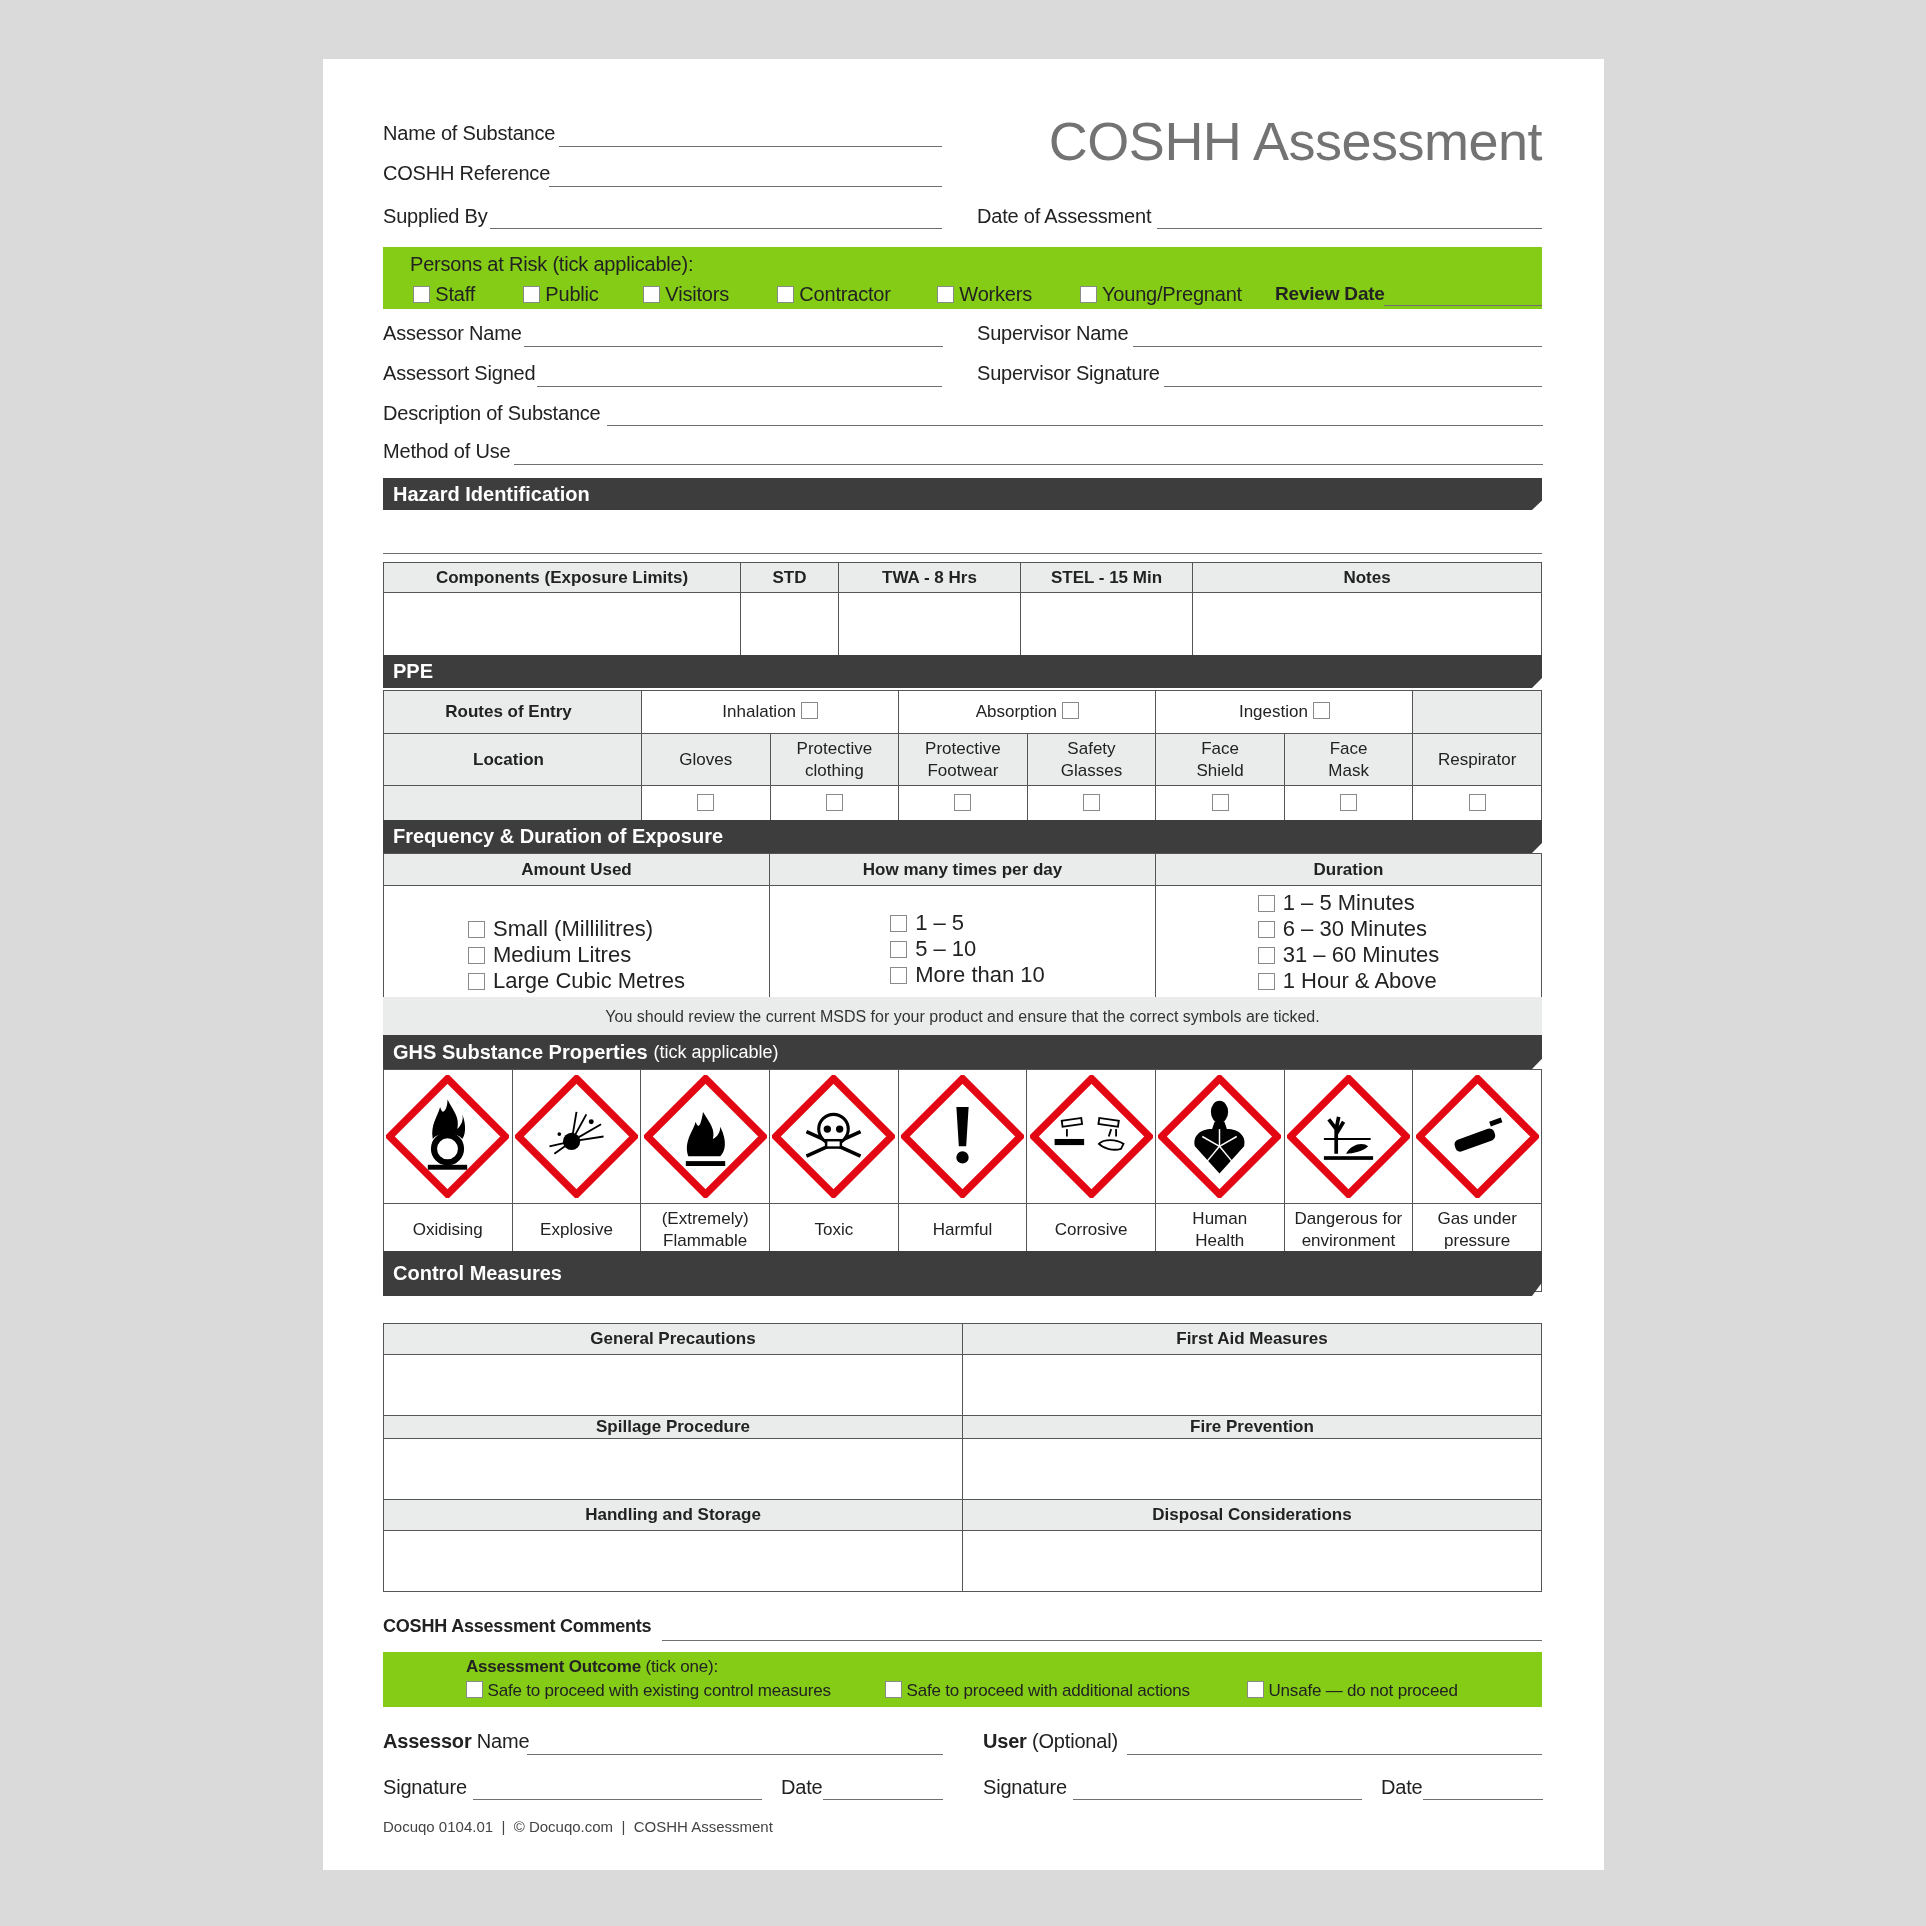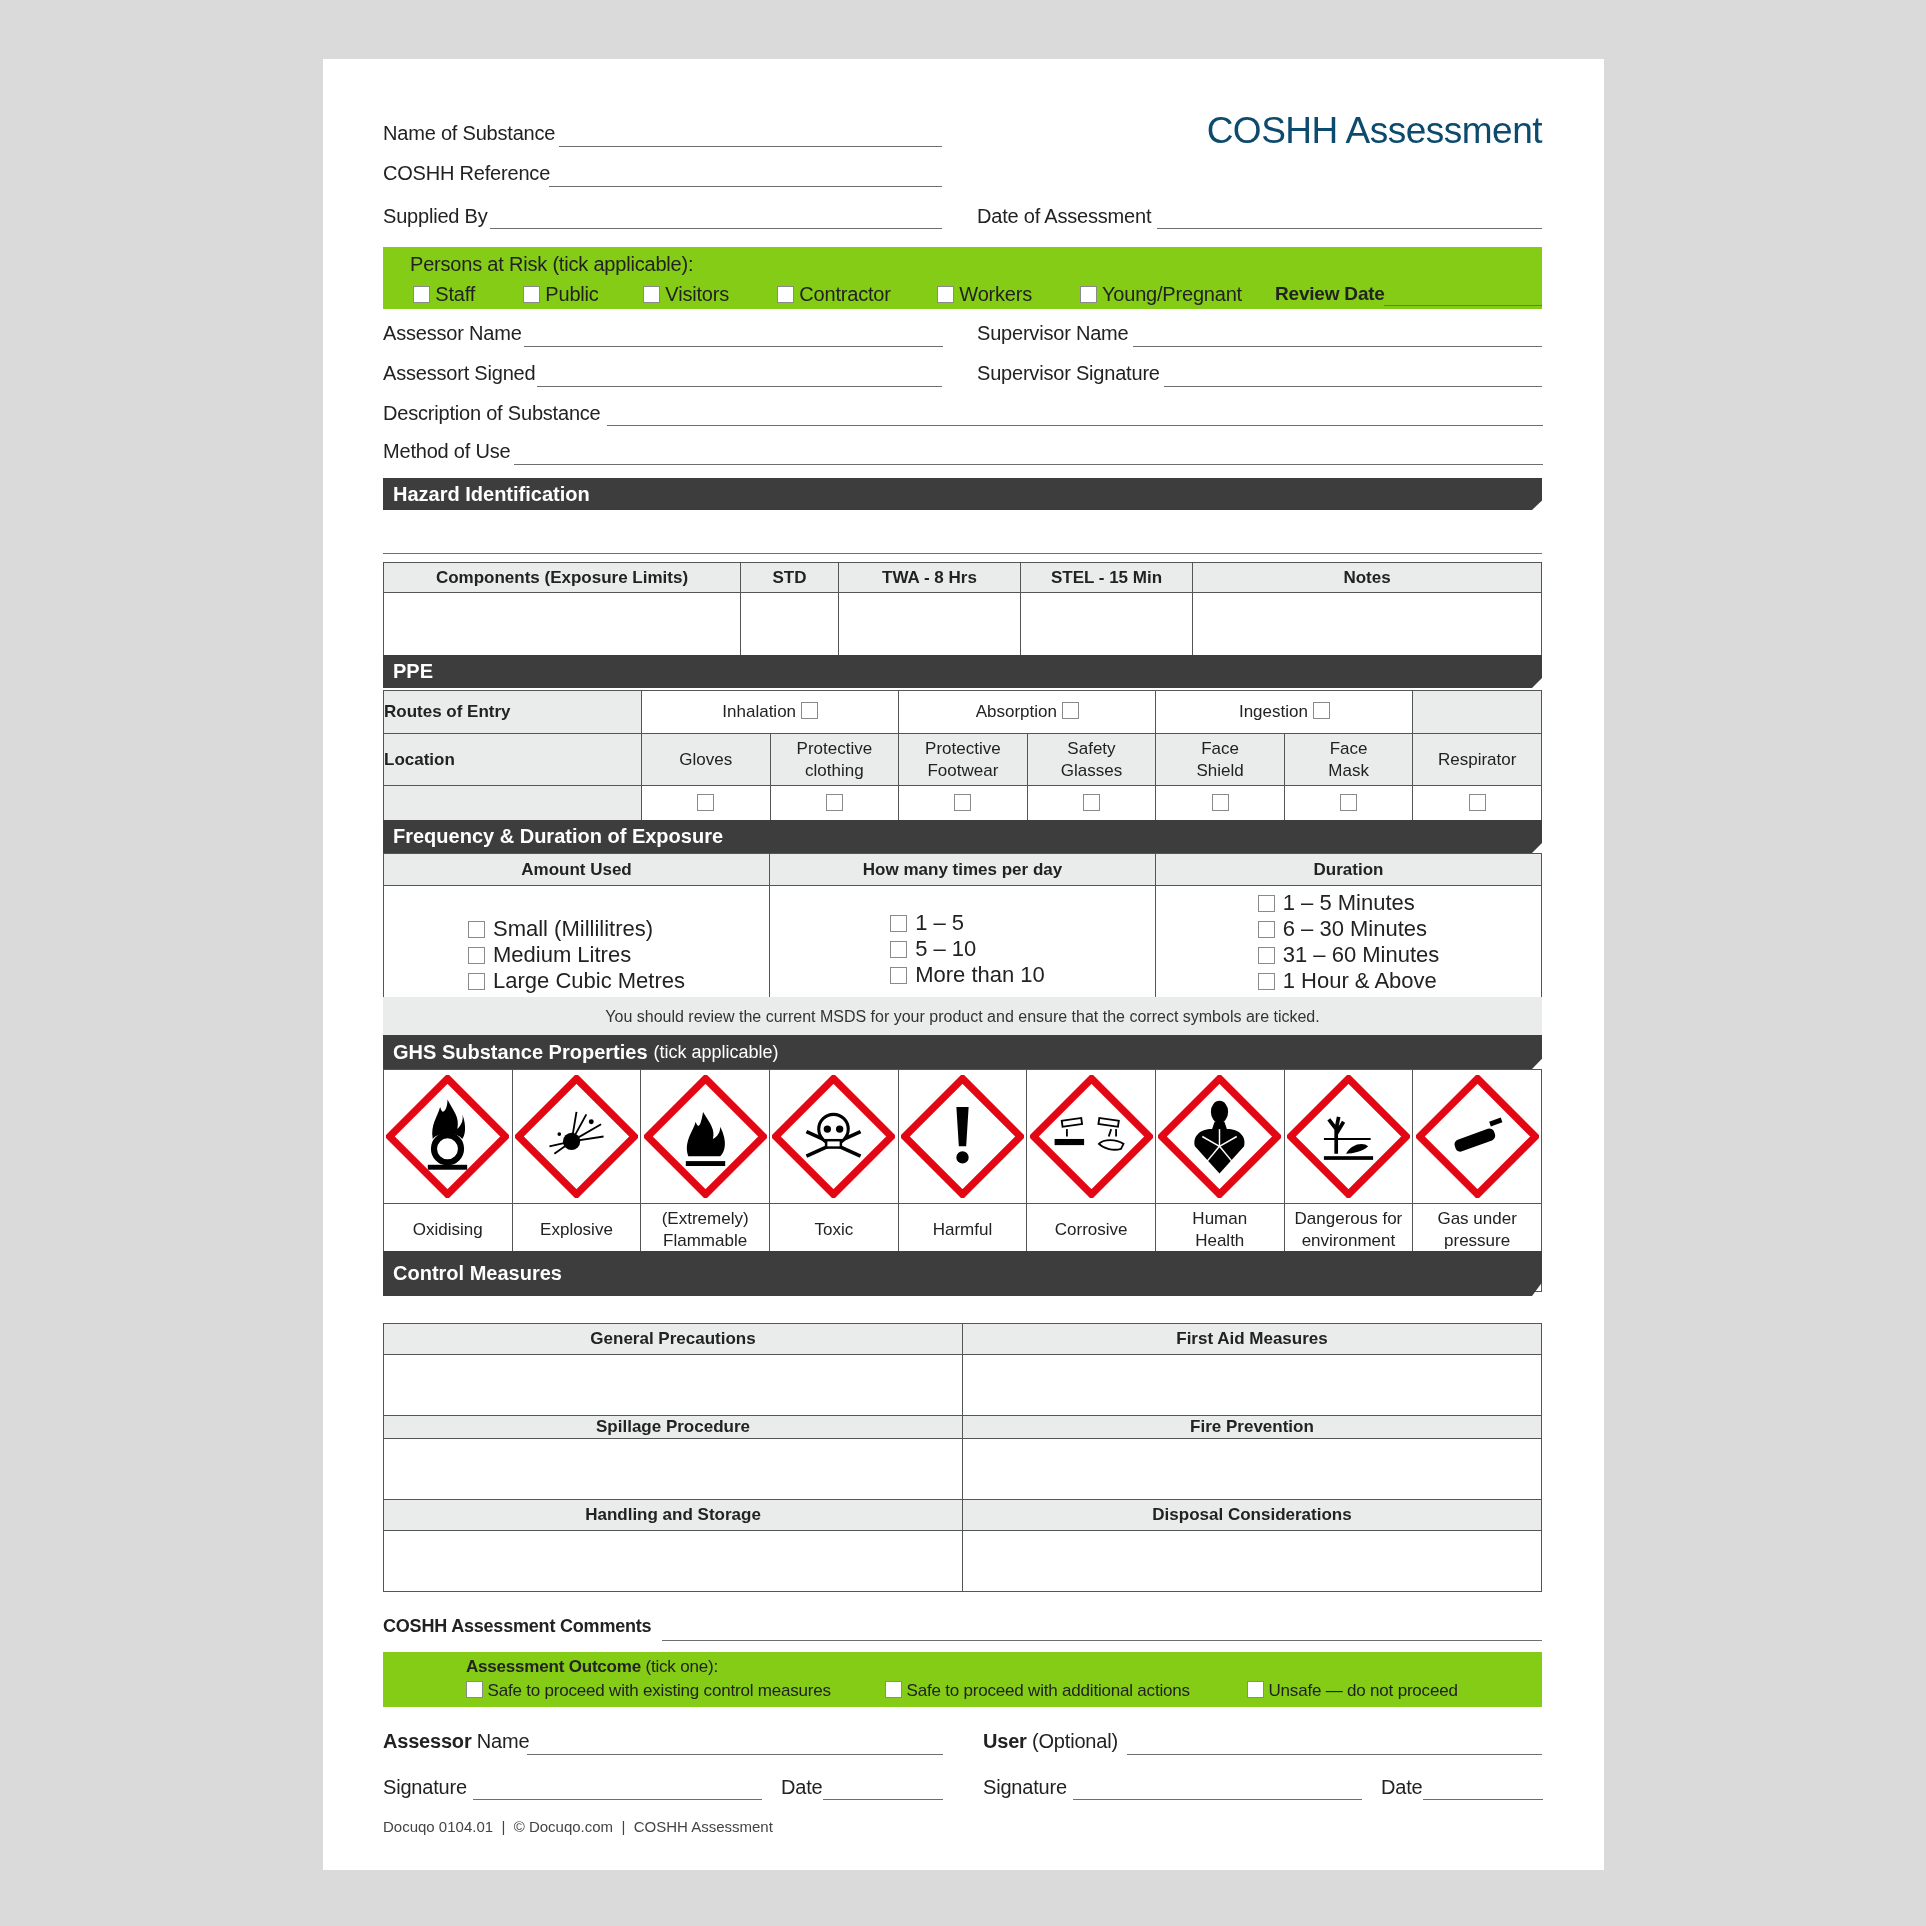--- a/index.html
+++ b/index.html
@@ -2,30 +2,30 @@
 <html><head>
 <meta charset="utf-8">
 <style>
 *{box-sizing:border-box;margin:0;padding:0}
 html,body{width:1927px;height:1927px;background:#dadada;overflow:hidden}
 body{font-family:"Liberation Sans","DejaVu Sans",sans-serif;color:#222;position:relative}
 .page{position:absolute;left:323px;top:59px;width:1281px;height:1811px;background:#fff}
 .abs{position:absolute}
 .lbl{position:absolute;font-size:20px;color:#222;white-space:nowrap;letter-spacing:-0.2px}
 .line{position:absolute;height:0;border-bottom:1.5px solid #6f6f6f}
-.title{position:absolute;right:0;font-size:37px;font-weight:300;color:#0c4a6e;white-space:nowrap;letter-spacing:-0.5px}
+.title{position:absolute;right:0;font-size:54px;font-weight:300;color:#737373;white-space:nowrap;letter-spacing:-0.5px}
 .graybox{position:absolute;background:#84cc16}
 .cb{display:inline-block;width:17px;height:17px;border:1.5px solid #8a8a8a;background:#fff;vertical-align:-2px}
 .bar{position:absolute;left:0;width:1159px;background:#3d3d3d;color:#fff;font-weight:bold;font-size:20px;padding-left:10px;display:flex;align-items:center;clip-path:polygon(0 0,100% 0,100% 70%,calc(100% - 10px) 100%,0 100%)}
 .bar .thin{font-weight:normal;font-size:18px;margin-left:6px}
 table{border-collapse:collapse;position:absolute;left:0;width:1159px;table-layout:fixed}
 td,th{border:1.5px solid #555;font-size:17px;text-align:center;vertical-align:middle;color:#222}
 .hdr td{background:#eaeceb;font-weight:bold}
 .gray{background:#eaeceb}
-.right{text-align:left;padding-right:8px;font-weight:bold}
+.right{text-align:center;padding-right:8px;font-weight:bold}
 .opts{display:inline-block;text-align:left;font-size:22px;line-height:26px}
 .opts .cb{margin-right:8px}
 .note{position:absolute;left:0;width:1159px;background:#eaeceb;text-align:center;font-size:16px;color:#333;display:flex;align-items:center;justify-content:center}
 .picto svg{display:block;margin:0 auto}
 .footer{position:absolute;font-size:15px;color:#444;white-space:nowrap}
 </style>
 </head>
 <body>
 
 <div class="page">

